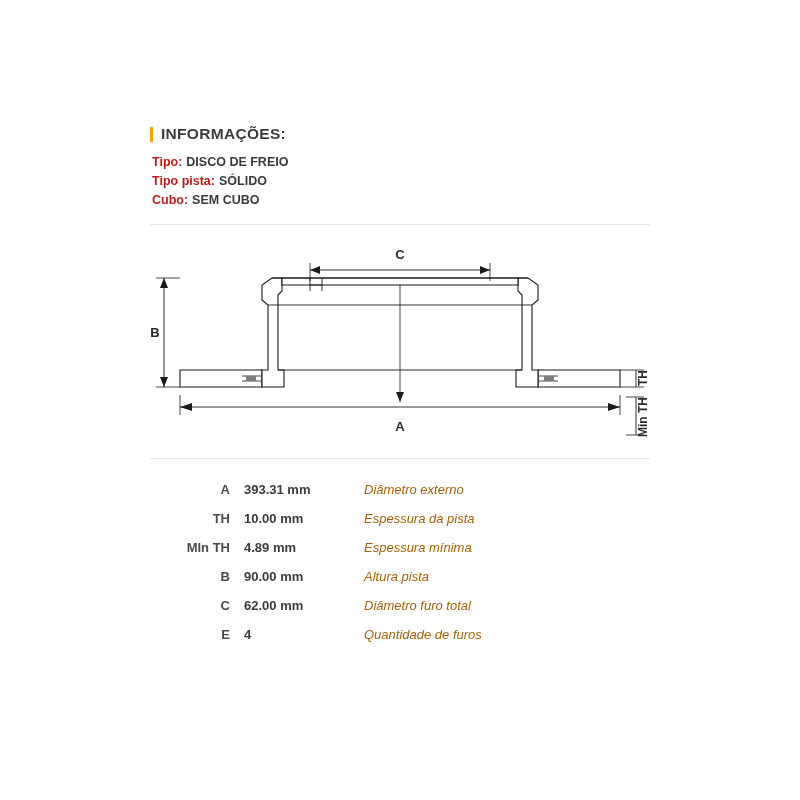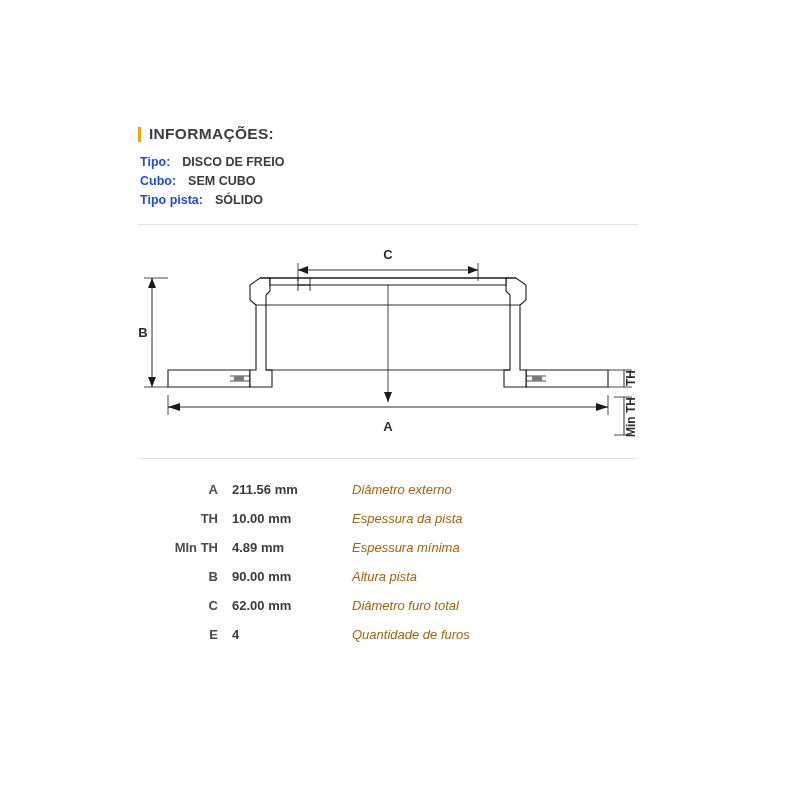--- a/index.html
+++ b/index.html
@@ -10,21 +10,21 @@
   body {
     width: 800px;
     height: 800px;
     font-family: "Liberation Sans", sans-serif;
     color: #3d3d3d;
     position: relative;
     overflow: hidden;
   }
   .sheet {
     position: absolute;
-    left: 138px;
+    left: 150px;
     top: 125px;
     width: 500px;
   }
 
   
   .section-head {
     display: flex;
     align-items: center;
     gap: 8px;
     font-size: 15.5px;
@@ -43,27 +43,27 @@
   
   .info-list {
     margin: 0 0 0 2px;
   }
   .info-row {
     font-size: 12.5px;
     line-height: 19px;
     color: #4a4a4a;
   }
   .info-row .k {
-    color: #1d4ed8;
+    color: #b91c1c;
     font-weight: bold;
   }
   .info-row .v {
     color: #3a3a3a;
     font-weight: bold;
-    margin-left: 12px;
+    margin-left: 4px;
   }
 
   .divider {
     height: 1px;
     background: #e2e2e2;
     margin: 14px 0 16px 0;
   }
 
   
   .drawing {
@@ -109,24 +109,24 @@
   <div class="section-head">
     <span class="bar"></span>
     <span>INFORMAÇÕES:</span>
   </div>
 
   <div class="info-list">
     <div class="info-row">
       <span class="k">Tipo:</span><span class="v">DISCO DE FREIO</span>
     </div>
     <div class="info-row">
-      <span class="k">Cubo:</span><span class="v">SEM CUBO</span>
+      <span class="k">Tipo pista:</span><span class="v">SÓLIDO</span>
     </div>
     <div class="info-row">
-      <span class="k">Tipo pista:</span><span class="v">SÓLIDO</span>
+      <span class="k">Cubo:</span><span class="v">SEM CUBO</span>
     </div>
   </div>
 
   <div class="divider"></div>
 
   
 
   
   <svg class="drawing" viewBox="0 0 500 195">
     <g fill="none" stroke="#1a1a1a" stroke-width="1.1">
@@ -195,21 +195,21 @@
     <text x="497" y="172" font-family="Liberation Sans, sans-serif" font-size="12" font-weight="bold" fill="#2b2b2b" transform="rotate(-90 497 172)" text-anchor="middle">Min TH</text>
   </svg>
 
   <div class="divider"></div>
 
   
   <table class="dim-table">
     <tbody>
       <tr>
         <td class="dim-sym">A</td>
-        <td class="dim-val">211.56 mm</td>
+        <td class="dim-val">393.31 mm</td>
         <td class="dim-desc">Diâmetro externo</td>
       </tr>
       <tr>
         <td class="dim-sym">TH</td>
         <td class="dim-val">10.00 mm</td>
         <td class="dim-desc">Espessura da pista</td>
       </tr>
       <tr>
         <td class="dim-sym">MIn TH</td>
         <td class="dim-val">4.89 mm</td>

